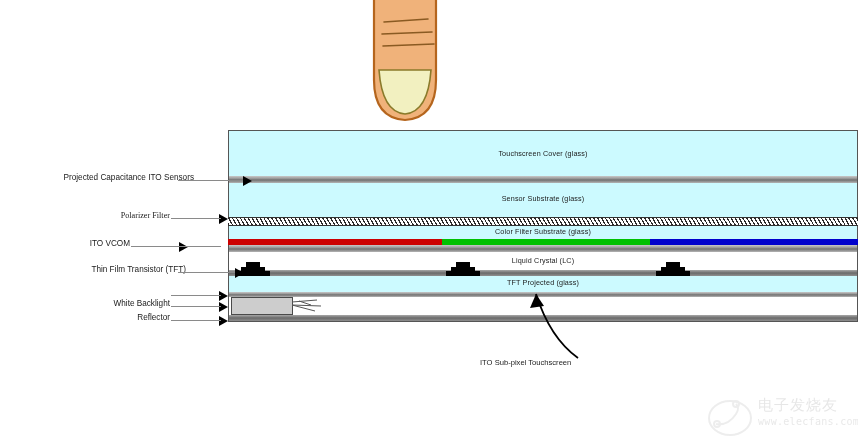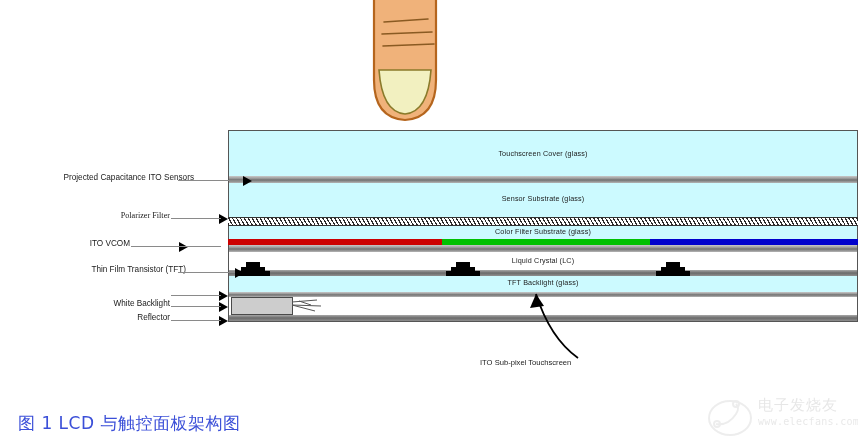--- a/index.html
+++ b/index.html
@@ -150,21 +150,21 @@
         <div class="b2"></div>
         <div class="b3"></div>
     </div>
     <div class="tft-bump" style="left:428px;top:132px;">
       <div class="b1"></div>
         <div class="b2"></div>
         <div class="b3"></div>
     </div>
 
     <div class="layer glass" style="top:146px;height:16px;"></div>
-    <div class="layer-label" style="top:148px;">TFT Backlight (glass)</div>
+    <div class="layer-label" style="top:148px;">TFT Projected (glass)</div>
 
     <div class="layer bar-grey" style="top:162px;height:5px;border-left:1px solid #555;border-right:1px solid #555;"></div>
 
     <div class="layer" style="top:167px;height:18px;background:#ffffff;border-left:1px solid #555;border-right:1px solid #555;">
       <div class="backlight"></div>
       <svg class="rays" viewBox="0 0 46 18">
         <line x1="1" y1="5" x2="26" y2="3" stroke="#555" stroke-width="1"></line>
         <line x1="1" y1="8" x2="30" y2="9" stroke="#555" stroke-width="1"></line>
         <line x1="1" y1="8" x2="24" y2="14" stroke="#555" stroke-width="1"></line>
         <line x1="8" y1="4" x2="20" y2="8" stroke="#555" stroke-width="1"></line>
@@ -225,21 +225,20 @@
     <line x1="178" y1="306.5" x2="221" y2="306.5" stroke="#8a8a8a" stroke-width="1.2"></line>
     <line x1="178" y1="320.5" x2="221" y2="320.5" stroke="#8a8a8a" stroke-width="1.2"></line>
   </svg>
 
   <svg class="ito-arrow" width="130" height="92" viewBox="0 0 130 92">
     <path d="M78 86 Q50 66 36 22" fill="none" stroke="#000" stroke-width="1.8"></path>
     <path d="M36 22 L30 36 L44 34 Z" fill="#000"></path>
   </svg>
   <div class="ito-note">ITO Sub-pixel Touchscreen</div>
 
-  <div class="caption">图 1 LCD 与触控面板架构图</div>
 
   <div class="watermark">
     <svg width="48" height="48" viewBox="0 0 48 48">
       <ellipse cx="24" cy="26" rx="21" ry="17" fill="none" stroke="#dcdcdc" stroke-width="2"></ellipse>
       <path d="M10 32 Q22 34 30 22 Q34 16 30 12" fill="none" stroke="#dcdcdc" stroke-width="2"></path>
       <circle cx="11" cy="32" r="3" fill="none" stroke="#dcdcdc" stroke-width="2"></circle>
       <circle cx="30" cy="12" r="3" fill="none" stroke="#dcdcdc" stroke-width="2"></circle>
     </svg>
     <div class="wm-text">电子发烧友</div>
     <div class="wm-url">www.elecfans.com</div>

